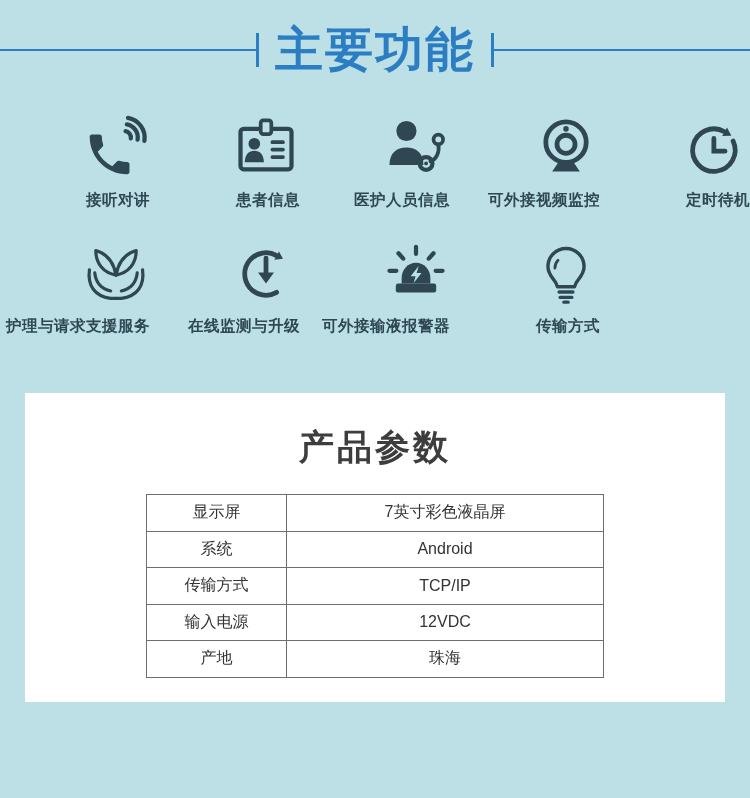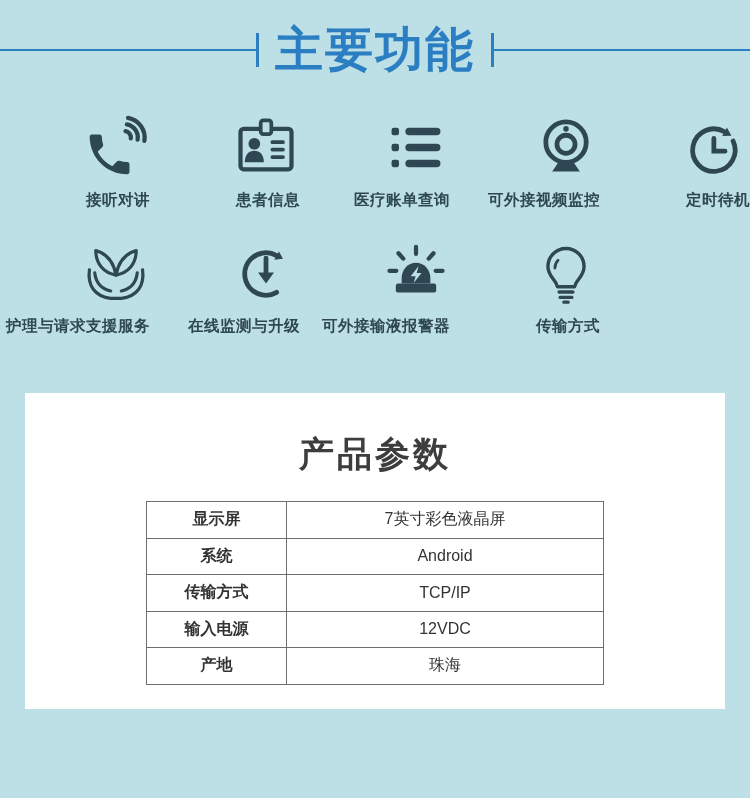--- a/index.html
+++ b/index.html
@@ -33,34 +33,34 @@
     letter-spacing:0.5px;white-space:nowrap;line-height:1.2;
   }
   
   .ic-fill{fill:var(--ink);stroke:none;}
   .ic-stroke{stroke:var(--ink);fill:none;}
   .ic-bg{fill:var(--bg);stroke:none;}
   .ic-bgstroke{fill:var(--bg);stroke:var(--ink);}
   
   .card{
     width:700px;margin:58px auto 0;background:#ffffff;
-    padding:34px 0 24px;
+    padding:27px 0 24px;
   }
   .card-title{
     margin:6px 0 0;text-align:center;font-size:35px;font-weight:700;
     color:var(--dark);letter-spacing:3px;line-height:1.2;
   }
   table.params{
     width:458px;margin:26px auto 0;border-collapse:collapse;
   }
   table.params td{
     border:1px solid var(--border);height:36.5px;padding:0 6px;
     text-align:center;vertical-align:middle;font-size:16px;color:#333333;
   }
-  td.k{width:140px;font-weight:700;}
+  td.k{width:140px;font-weight:400;}
   td.v{font-weight:400;}
 </style>
 </head>
 <body>
 
 <div class="page">
 
   <div class="header">
     <span class="hline"></span>
     <span class="vtick"></span>
@@ -92,36 +92,36 @@
     <circle class="ic-fill" cx="21" cy="28" r="5.5"></circle>
     <path class="ic-fill" d="M12 45.5c0-7.5 4-11 9-11s9 3.5 9 11z"></path>
     <g class="ic-stroke" stroke-width="3.5" stroke-linecap="round">
       <path d="M38 26.5h10M38 33.5h10M38 40.5h10"></path>
     </g>
   </svg>
         </div>
     <div class="feat-label">患者信息</div>
   </div>
 
-
-  <div class="cell">
-    <div class="icon-box">
-          <svg viewBox="0 0 64 64" xmlns="http://www.w3.org/2000/svg">
-    <g class="ic-fill">
-      <rect x="9" y="13" width="7" height="7" rx="2"></rect>
-      <rect x="22" y="13" width="33" height="7" rx="3.5"></rect>
-      <rect x="9" y="28" width="7" height="7" rx="2"></rect>
-      <rect x="22" y="28" width="33" height="7" rx="3.5"></rect>
-      <rect x="9" y="43" width="7" height="7" rx="2"></rect>
-      <rect x="22" y="43" width="33" height="7" rx="3.5"></rect>
-    </g>
-  </svg>
-        </div>
-    <div class="feat-label">医疗账单查询</div>
-  </div>
+  <div class="cell">
+    <div class="icon-box">
+          <svg viewBox="0 0 64 64" xmlns="http://www.w3.org/2000/svg">
+    <circle class="ic-fill" cx="23" cy="16" r="9.5"></circle>
+    <path class="ic-fill" d="M7 48c0-11.5 7-16.5 16-16.5S39 36.5 39 48z"></path>
+    <g class="ic-stroke" stroke-width="3.5" stroke-linecap="round">
+      <path d="M53 28.5C54.5 36 51 43 45.5 44.5"></path>
+      <circle cx="53" cy="24" r="4.5"></circle>
+      <circle cx="41.5" cy="46.5" r="6" stroke-width="4"></circle>
+    </g>
+    <circle class="ic-fill" cx="41.5" cy="46.5" r="1.8"></circle>
+  </svg>
+        </div>
+    <div class="feat-label">医护人员信息</div>
+  </div>
+
 
   <div class="cell">
     <div class="icon-box">
           <svg viewBox="0 0 64 64" xmlns="http://www.w3.org/2000/svg">
     <g class="ic-stroke" stroke-width="4.5">
       <circle cx="32" cy="26.5" r="19"></circle>
       <circle cx="32" cy="28.5" r="8.5"></circle>
     </g>
     <circle class="ic-fill" cx="32" cy="14" r="2.6"></circle>
     <path class="ic-fill" d="M25.5 44.5 19 54h26l-6.5-9.5z"></path>

